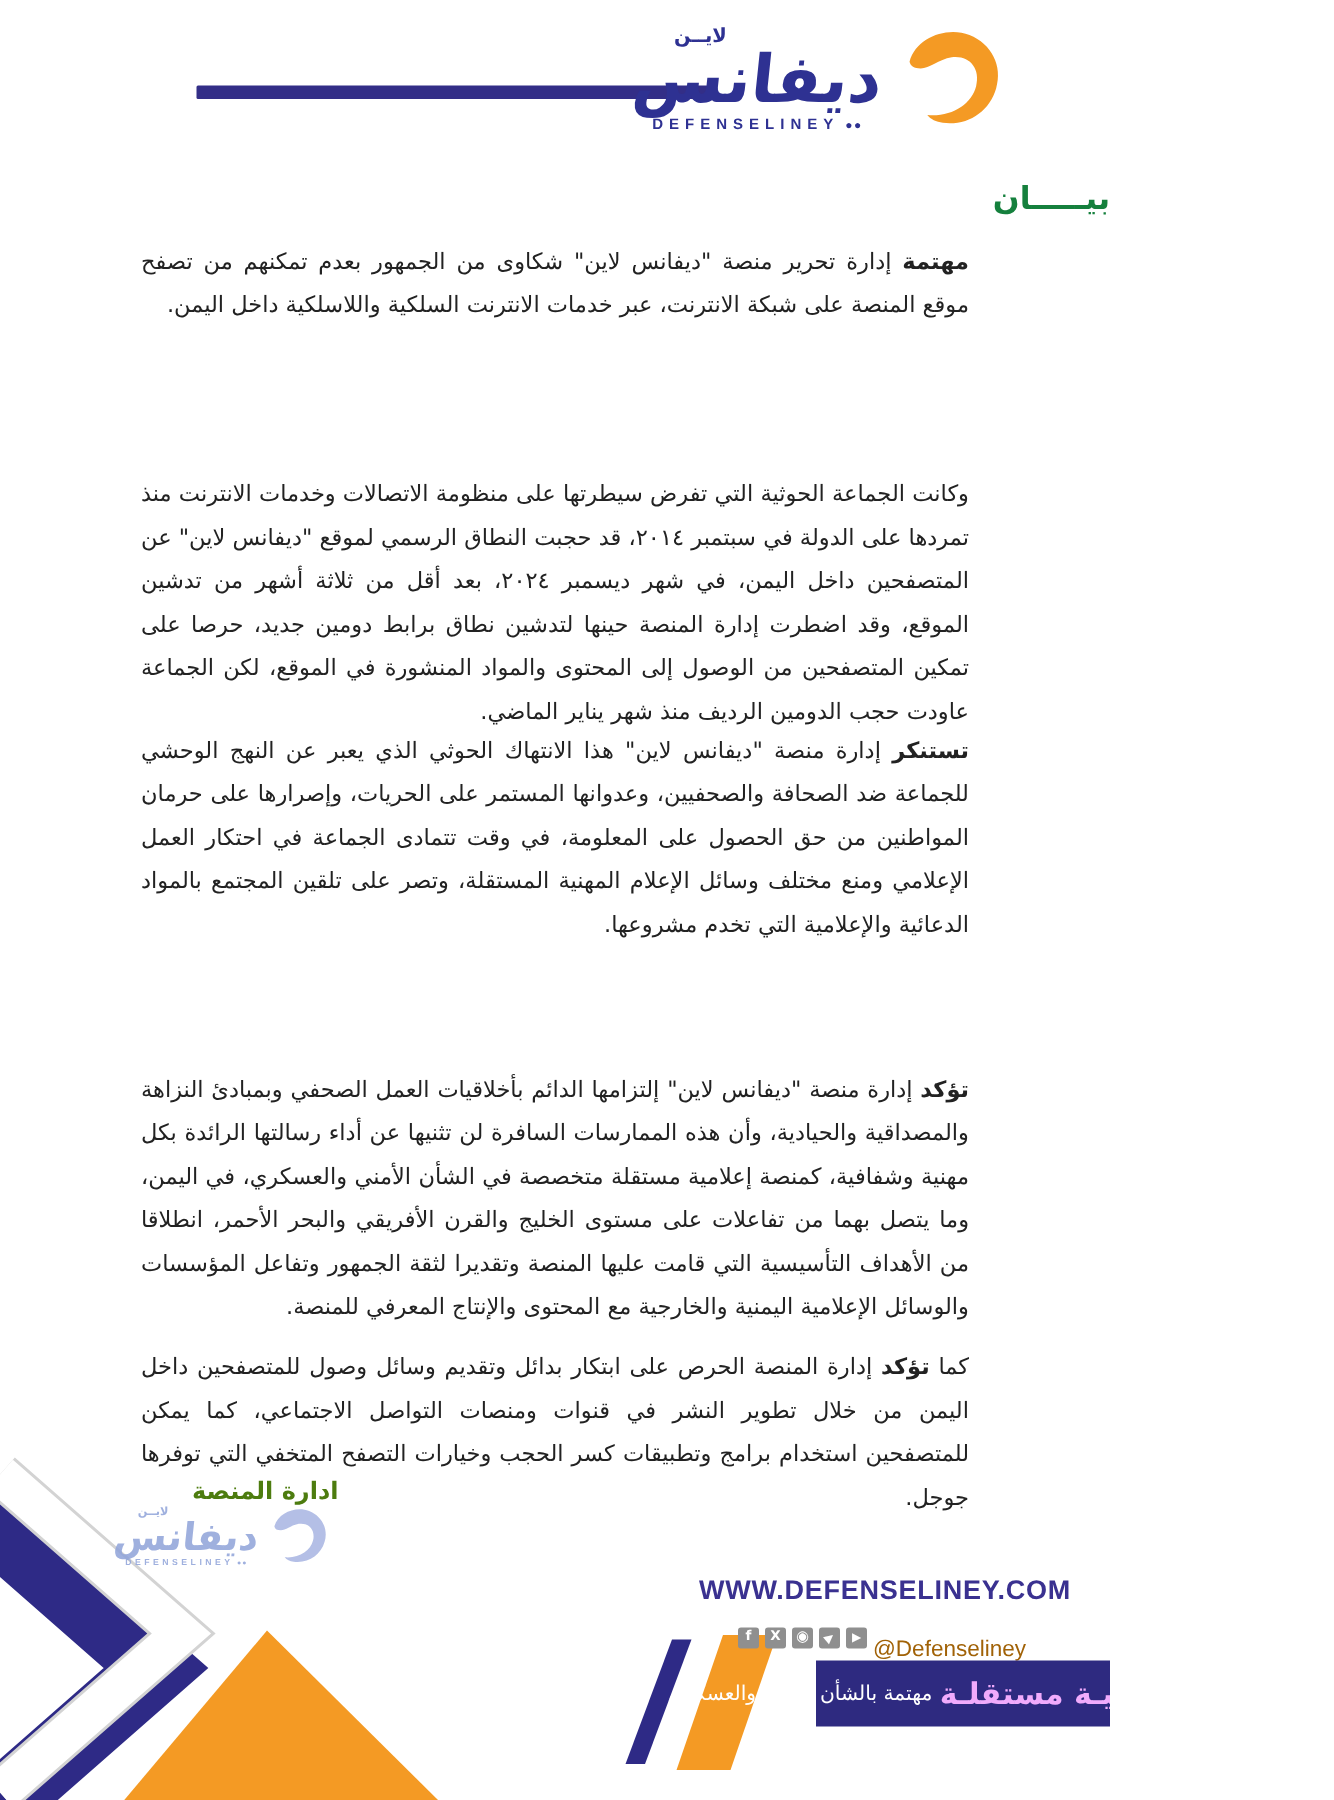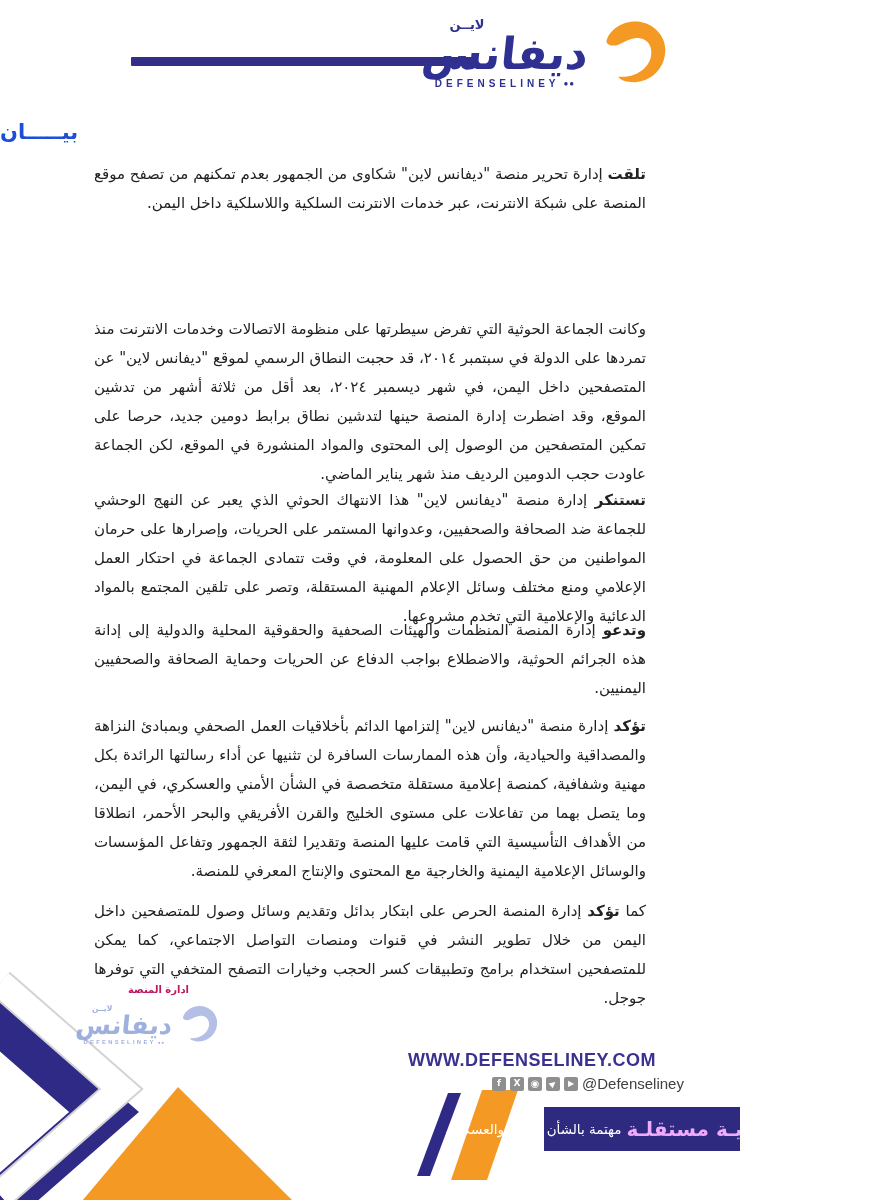--- a/index.html
+++ b/index.html
@@ -43,57 +43,57 @@
     transform:scale(.58); transform-origin:left top; opacity:.85;
   }
   .logo--watermark .logo-sub,
   .logo--watermark .logo-arabic,
   .logo--watermark .logo-latin { color:#8fa3d9; }
   .logo--watermark .falcon { color:#a7b4e2; }
 
   
   .title {
     position:absolute; top:120px; left:0; right:0;
-    text-align:left; font-size:21px; font-weight:700; color:#1d4ed8;
+    text-align:right; font-size:21px; font-weight:700; color:#15803d;
   }
   .para {
     position:absolute; right:94px; left:94px;
     direction:rtl; text-align:justify;
     font-size:15px; line-height:29px; color:#222222;
   }
   .para b { font-weight:700; }
   .p1 { top:160px; } .p2 { top:231px; } .p3 { top:301px;margin-top:14px; }
   .p4 { top:486px; } .p5 { top:616px; } .p6 { top:712px; } .p7 { top:897px; }
 
   .signature {
     position:absolute; left:128px; top:984px;
-    direction:rtl; font-size:10px; font-weight:700; color:#be185d;
+    direction:rtl; font-size:16px; font-weight:700; color:#4d7c0f;
   }
 
   
-  .footer-center { position:absolute; left:408px; top:1050px; width:364px; }
+  .footer-center { position:absolute; left:408px; top:1050px; width:364px; text-align:center; }
   .site-url {
     font-family:"Liberation Sans", sans-serif;
     font-size:18px; font-weight:700; color:#3a3190; letter-spacing:.5px;
   }
   .social-row {
     margin-top:4px; display:flex; align-items:center; justify-content:center; gap:4px;
   }
   .si {
     width:14px; height:14px; background:#8f8f8f; border-radius:2px;
     display:flex; align-items:center; justify-content:center;
     color:#ffffff; font-size:9px; font-weight:700; line-height:1;
   }
   .si-tg span { display:inline-block; transform:rotate(-40deg); font-size:8px; }
   .si-yt span { font-size:8px; }
   .si-ig span { font-size:10px; }
   .social-handle {
     margin-right:0; margin-left:0; padding-right:4px;
     font-family:"Liberation Sans", sans-serif;
-    font-size:15px; color:#404040;
+    font-size:15px; color:#a16207;margin-top:16px;
   }
 
   
   .banner {
     position:absolute; left:544px; right:0; top:1107px; height:44px;
     background:#2e2a80; direction:rtl;
     display:flex; align-items:center; justify-content:center; gap:5px;
     padding:0 10px;
   }
   .banner-bold { color:#f0abfc; font-size:20px; font-weight:700; white-space:nowrap; }
@@ -117,24 +117,23 @@
         <span class="logo-dots">●●</span>
       </div>
     </div>
     <svg class="falcon" viewBox="0 0 100 100">
       <path fill="currentColor" d="M14 34 C20 12 48 2 68 10 C88 18 98 38 92 58 C86 79 66 92 44 89 C38 88 33 86 30 82 C52 84 70 72 74 56 C78 40 68 28 52 30 C40 32 32 40 24 40 C18 40 15 38 14 34 Z"></path>
     </svg>
   </div>
 
   <div class="title">بيـــــان</div>
 
-  <div class="para p1"><span></span><b>تلقت</b><span> إدارة تحرير منصة "ديفانس لاين" شكاوى من الجمهور بعدم تمكنهم من تصفح موقع المنصة على شبكة الانترنت، عبر خدمات الانترنت السلكية واللاسلكية داخل اليمن.</span></div>
+  <div class="para p1"><span></span><b>مهتمة</b><span> إدارة تحرير منصة "ديفانس لاين" شكاوى من الجمهور بعدم تمكنهم من تصفح موقع المنصة على شبكة الانترنت، عبر خدمات الانترنت السلكية واللاسلكية داخل اليمن.</span></div>
   <div class="para p3"><span></span><b></b><span>وكانت الجماعة الحوثية التي تفرض سيطرتها على منظومة الاتصالات وخدمات الانترنت منذ تمردها على الدولة في سبتمبر ٢٠١٤، قد حجبت النطاق الرسمي لموقع "ديفانس لاين" عن المتصفحين داخل اليمن، في شهر ديسمبر ٢٠٢٤، بعد أقل من ثلاثة أشهر من تدشين الموقع، وقد اضطرت إدارة المنصة حينها لتدشين نطاق برابط دومين جديد، حرصا على تمكين المتصفحين من الوصول إلى المحتوى والمواد المنشورة في الموقع، لكن الجماعة عاودت حجب الدومين الرديف منذ شهر يناير الماضي.</span></div>
   <div class="para p4"><span></span><b>تستنكر</b><span> إدارة منصة "ديفانس لاين" هذا الانتهاك الحوثي الذي يعبر عن النهج الوحشي للجماعة ضد الصحافة والصحفيين، وعدوانها المستمر على الحريات، وإصرارها على حرمان المواطنين من حق الحصول على المعلومة، في وقت تتمادى الجماعة في احتكار العمل الإعلامي ومنع مختلف وسائل الإعلام المهنية المستقلة، وتصر على تلقين المجتمع بالمواد الدعائية والإعلامية التي تخدم مشروعها.</span></div>
-  <div class="para p5"><span></span><b>وتدعو</b><span> إدارة المنصة المنظمات والهيئات الصحفية والحقوقية المحلية والدولية إلى إدانة هذه الجرائم الحوثية، والاضطلاع بواجب الدفاع عن الحريات وحماية الصحافة والصحفيين اليمنيين.</span></div>
   <div class="para p6"><span></span><b>تؤكد</b><span> إدارة منصة "ديفانس لاين" إلتزامها الدائم بأخلاقيات العمل الصحفي وبمبادئ النزاهة والمصداقية والحيادية، وأن هذه الممارسات السافرة لن تثنيها عن أداء رسالتها الرائدة بكل مهنية وشفافية، كمنصة إعلامية مستقلة متخصصة في الشأن الأمني والعسكري، في اليمن، وما يتصل بهما من تفاعلات على مستوى الخليج والقرن الأفريقي والبحر الأحمر، انطلاقا من الأهداف التأسيسية التي قامت عليها المنصة وتقديرا لثقة الجمهور وتفاعل المؤسسات والوسائل الإعلامية اليمنية والخارجية مع المحتوى والإنتاج المعرفي للمنصة.</span></div>
   <div class="para p7"><span>كما </span><b>تؤكد</b><span> إدارة المنصة الحرص على ابتكار بدائل وتقديم وسائل وصول للمتصفحين داخل اليمن من خلال تطوير النشر في قنوات ومنصات التواصل الاجتماعي، كما يمكن للمتصفحين استخدام برامج وتطبيقات كسر الحجب وخيارات التصفح المتخفي التي توفرها جوجل.</span></div>
 
   <div class="signature">ادارة المنصة</div>
 
   <svg class="deco" viewBox="0 0 889 1200">
     <polyline points="-18,1005 104,1112 -18,1219" fill="none" stroke="#2e2a86" stroke-width="46"></polyline>
     <polyline points="0,983 121,1089 0,1195" fill="none" stroke="#d3d3d3" stroke-width="30"></polyline>
     <polyline points="0,983 121,1089 0,1195" fill="none" stroke="#ffffff" stroke-width="26"></polyline>
     <polygon points="82,1201 178,1087 293,1201" fill="#f49a24"></polygon>

